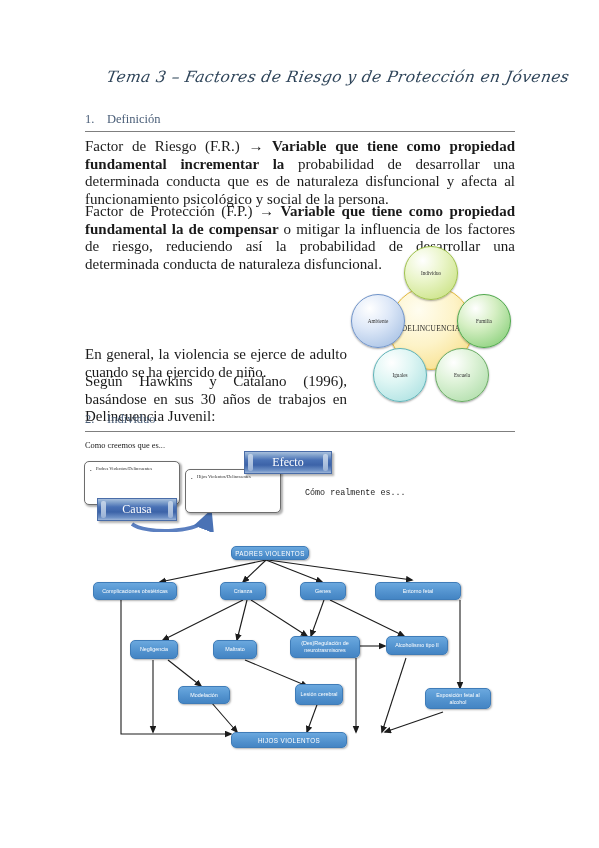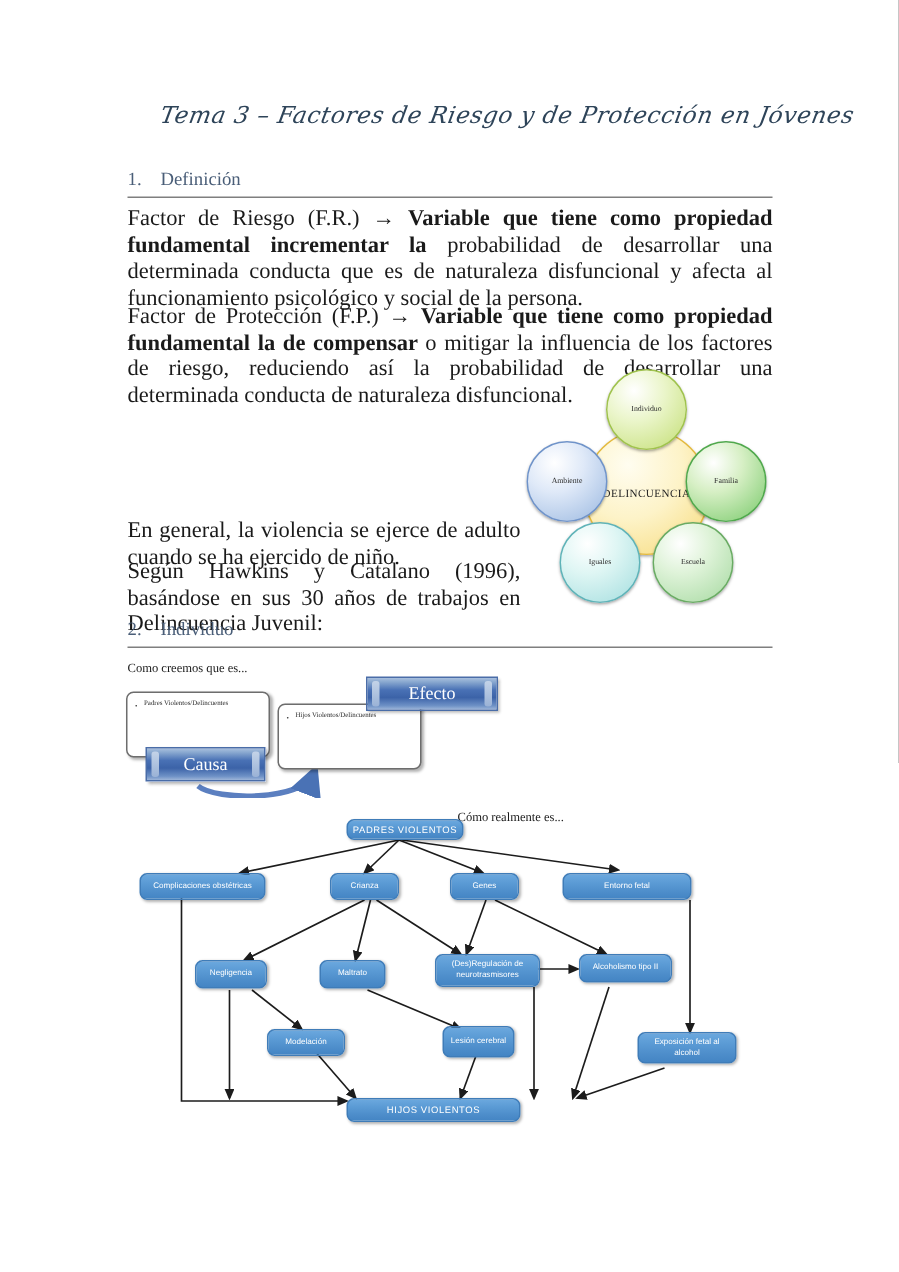--- a/index.html
+++ b/index.html
@@ -194,21 +194,21 @@
         <span class="txt">Padres Violentos/Delincuentes</span>
       </div>
       <div class="ce-box box-right">
         <span class="bullet">•</span>
         <span class="txt">Hijos Violentos/Delincuentes</span>
       </div>
       <div class="ribbon rib-causa">Causa</div>
       <div class="ribbon rib-efecto">Efecto</div>
     </div>
 
-    <div class="caption" style="left:220px;top:540px;">Cómo realmente es...</div>
+    <div class="caption" style="left:220px;top:488px;font-family:Liberation Mono, monospace;">Cómo realmente es...</div>
 
     <div class="flow">
       <svg viewBox="0 0 430 250" width="430" height="250">
         <defs>
           <marker id="ar" markerWidth="7" markerHeight="7" refX="5.5" refY="3" orient="auto">
             <path d="M0,0 L7,3 L0,6 z" fill="#1c1c1c"></path>
           </marker>
         </defs>
         <g stroke="#1c1c1c" stroke-width="1.1" fill="none" marker-end="url(#ar)">
 

